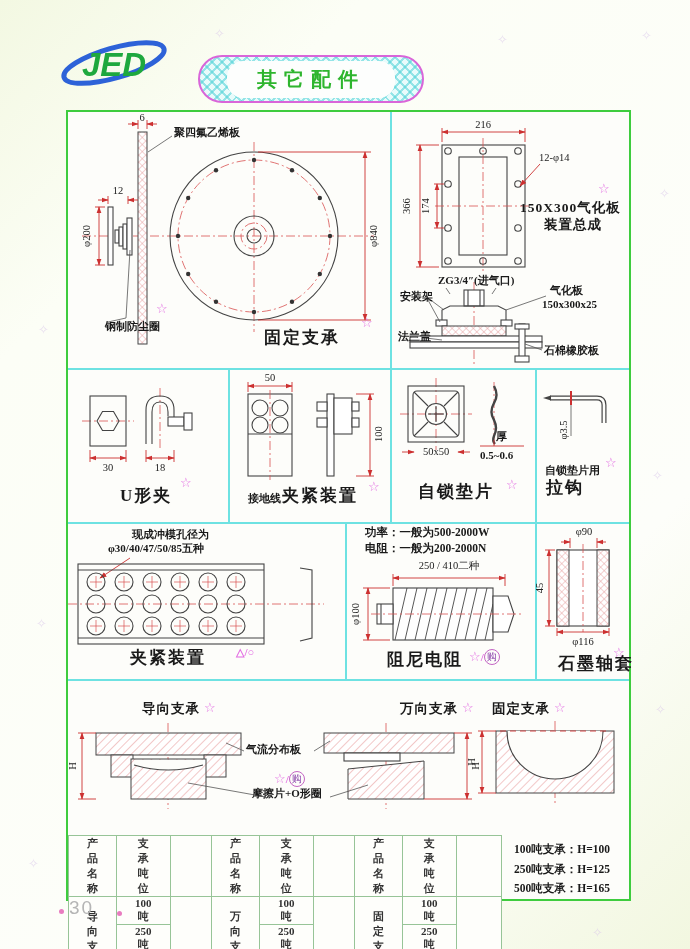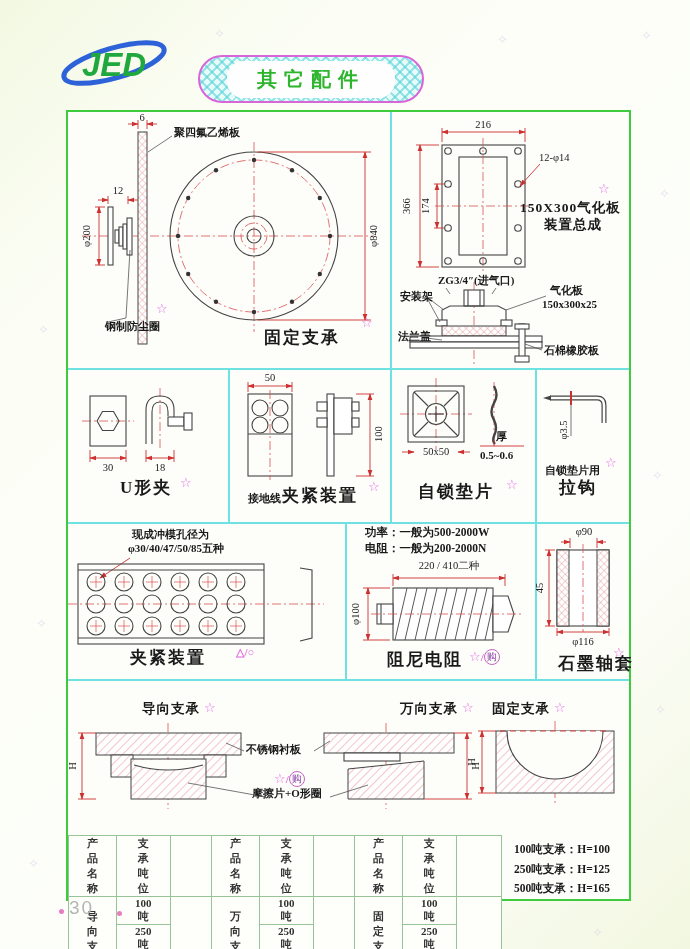--- a/index.html
+++ b/index.html
@@ -254,21 +254,21 @@
       <path class="part" d="M78,74 L78,40 Q78,26 92,26 Q106,26 106,40 L106,50"></path>
       <path class="part" d="M84,74 L84,42 Q84,32 92,32 Q100,32 100,42 L100,46"></path>
       <rect class="partf" x="100" y="47" width="16" height="9"></rect>
       <rect class="partf" x="116" y="43" width="8" height="17"></rect>
       <line class="red" x1="78" y1="80" x2="78" y2="92"></line>
         <line class="red" x1="106" y1="80" x2="106" y2="92"></line>
       <line class="red" x1="78" y1="88" x2="106" y2="88" marker-start="url(#ra)" marker-end="url(#ra)"></line>
     </svg>
     <span class="lbl dim ctr" style="left:40px;top:92px">30</span>
     <span class="lbl dim ctr" style="left:92px;top:92px">18</span>
-    <span class="lbl cap" style="left:52px;top:108px">U形夹</span>
+    <span class="lbl cap" style="left:52px;top:116px">U形夹</span>
     <span class="lbl star" style="left:112px;top:106px">☆</span>
   </div>
 
   <div class="panel" style="left:162px;top:258px;width:160px;height:152px">
     <svg width="160" height="152" viewBox="0 0 160 152">
       <line class="red" x1="18" y1="22" x2="18" y2="12"></line>
         <line class="red" x1="62" y1="22" x2="62" y2="12"></line>
       <line class="red" x1="18" y1="16" x2="62" y2="16" marker-start="url(#ra)" marker-end="url(#ra)"></line>
       <rect class="part" x="18" y="24" width="44" height="82"></rect>
       <line class="part" x1="18" y1="64" x2="62" y2="64"></line>
@@ -326,21 +326,21 @@
   <div class="panel" style="left:469px;top:258px;width:92px;height:152px">
     <svg width="92" height="152" viewBox="0 0 92 152">
       <path d="M13,28 L60,28 Q67,28 67,35 L67,53" stroke="#444" stroke-width="5" fill="none"></path>
       <path d="M13,28 L60,28 Q67,28 67,35 L67,53" stroke="#fdfdfa" stroke-width="2.6" fill="none"></path>
       <polygon points="6,28 14,25.4 14,30.6" fill="#444"></polygon>
       <line x1="34" y1="21" x2="34" y2="35" stroke="#cc3030" stroke-width="2"></line>
       <line class="lead" x1="34" y1="35" x2="34" y2="66"></line>
     </svg>
     <span class="lbl dim rot" style="left:27px;top:60px">φ3.5</span>
     <span class="lbl cap-sm" style="left:8px;top:94px">自锁垫片用</span>
-    <span class="lbl cap" style="left:22px;top:108px">拉钩</span>
+    <span class="lbl cap" style="left:9px;top:108px">拉钩</span>
     <span class="lbl star" style="left:68px;top:86px">☆</span>
   </div>
 
   <div class="panel" style="left:0;top:412px;width:276px;height:155px">
     <svg width="276" height="155" viewBox="0 0 276 155">
       <line class="red" x1="62" y1="34" x2="32" y2="54" marker-end="url(#ra)"></line>
       <rect class="part" x="10" y="40" width="186" height="80"></rect>
       <line class="part" x1="10" y1="46" x2="196" y2="46"></line>
       <line class="part" x1="10" y1="114" x2="196" y2="114"></line>
       <line class="cl" x1="0" y1="80" x2="256" y2="80"></line>
@@ -388,21 +388,21 @@
             <line x1="112" y1="96" x2="112" y2="108"></line>
           <line x1="134" y1="102" x2="146" y2="102"></line>
             <line x1="140" y1="96" x2="140" y2="108"></line>
           <line x1="162" y1="102" x2="174" y2="102"></line>
             <line x1="168" y1="96" x2="168" y2="108"></line>
         </g>
       </g>
       <path class="part" d="M232,44 L244,46 L244,114 L232,117" stroke-width="1.3"></path>
     </svg>
     <span class="lbl cap-sm" style="left:64px;top:4px">现成冲模孔径为</span>
-    <span class="lbl cap-sm" style="left:60px;top:18px">φ30/40/47/50/85五种</span>
+    <span class="lbl cap-sm" style="left:40px;top:18px">φ30/40/47/50/85五种</span>
     <span class="lbl cap" style="left:62px;top:124px">夹紧装置</span>
     <span class="lbl sym" style="left:168px;top:122px">△/○</span>
   </div>
 
   <div class="panel" style="left:279px;top:412px;width:188px;height:155px">
     <svg width="188" height="155" viewBox="0 0 188 155">
       <line class="red" x1="46" y1="62" x2="46" y2="50"></line>
         <line class="red" x1="158" y1="62" x2="158" y2="50"></line>
       <line class="red" x1="46" y1="54" x2="158" y2="54" marker-start="url(#ra)" marker-end="url(#ra)"></line>
       <rect class="partf" x="46" y="64" width="100" height="52"></rect>
@@ -421,21 +421,21 @@
       <rect class="partf" x="30" y="80" width="16" height="20"></rect>
       <line class="part" x1="34" y1="80" x2="34" y2="100"></line>
       <polygon class="partf" points="146,72 161,72 167,90 161,108 146,108"></polygon>
       <line class="cl" x1="24" y1="90" x2="176" y2="90"></line>
       <line class="red" x1="43" y1="64" x2="16" y2="64"></line>
         <line class="red" x1="43" y1="116" x2="16" y2="116"></line>
       <line class="red" x1="21" y1="64" x2="21" y2="116" marker-start="url(#ra)" marker-end="url(#ra)"></line>
     </svg>
     <span class="lbl note" style="left:18px;top:2px">功率：一般为500-2000W</span>
     <span class="lbl note" style="left:18px;top:18px">电阻：一般为200-2000N</span>
-    <span class="lbl dim ctr" style="left:102px;top:36px">220 / 410二种</span>
+    <span class="lbl dim ctr" style="left:102px;top:36px">250 / 410二种</span>
     <span class="lbl dim rot" style="left:9px;top:90px">φ100</span>
     <span class="lbl cap" style="left:40px;top:126px">阻尼电阻</span>
     <span class="lbl" style="left:122px;top:123px"><span class="star">☆</span><span class="sym">/</span><span class="buy-circle">购</span></span>
   </div>
 
   <div class="panel" style="left:469px;top:412px;width:92px;height:155px">
     <svg width="92" height="155" viewBox="0 0 92 155">
       <line class="red" x1="33" y1="24" x2="33" y2="14"></line>
         <line class="red" x1="60" y1="24" x2="60" y2="14"></line>
       <line class="red" x1="24" y1="18" x2="33" y2="18" marker-end="url(#ra)"></line>
@@ -496,21 +496,21 @@
     </svg>
     <span class="lbl cap-md" style="left:74px;top:20px">导向支承</span>
     <span class="lbl star" style="left:136px;top:20px">☆</span>
     <span class="lbl cap-md" style="left:332px;top:20px">万向支承</span>
     <span class="lbl star" style="left:394px;top:20px">☆</span>
     <span class="lbl cap-md" style="left:424px;top:20px">固定支承</span>
     <span class="lbl star" style="left:486px;top:20px">☆</span>
     <span class="lbl dim rot" style="left:5px;top:85px">H</span>
     <span class="lbl dim rot" style="left:408px;top:85px">H</span>
     <span class="lbl dim rot" style="left:405px;top:81px;left:404px">H</span>
-    <span class="lbl cap-sm" style="left:178px;top:62px">不锈钢衬板</span>
+    <span class="lbl cap-sm" style="left:178px;top:62px">气流分布板</span>
     <span class="lbl" style="left:206px;top:88px"><span class="star">☆</span><span class="sym">/</span><span class="buy-circle">购</span></span>
     <span class="lbl cap-sm" style="left:184px;top:106px">摩擦片+O形圈</span>
 
     <table class="spec-table" style="left:0px;top:154px">
       <colgroup>
           <col style="width:47px">
           <col style="width:46px">
           <col style="width:45px">
         </colgroup>
       <tbody>

